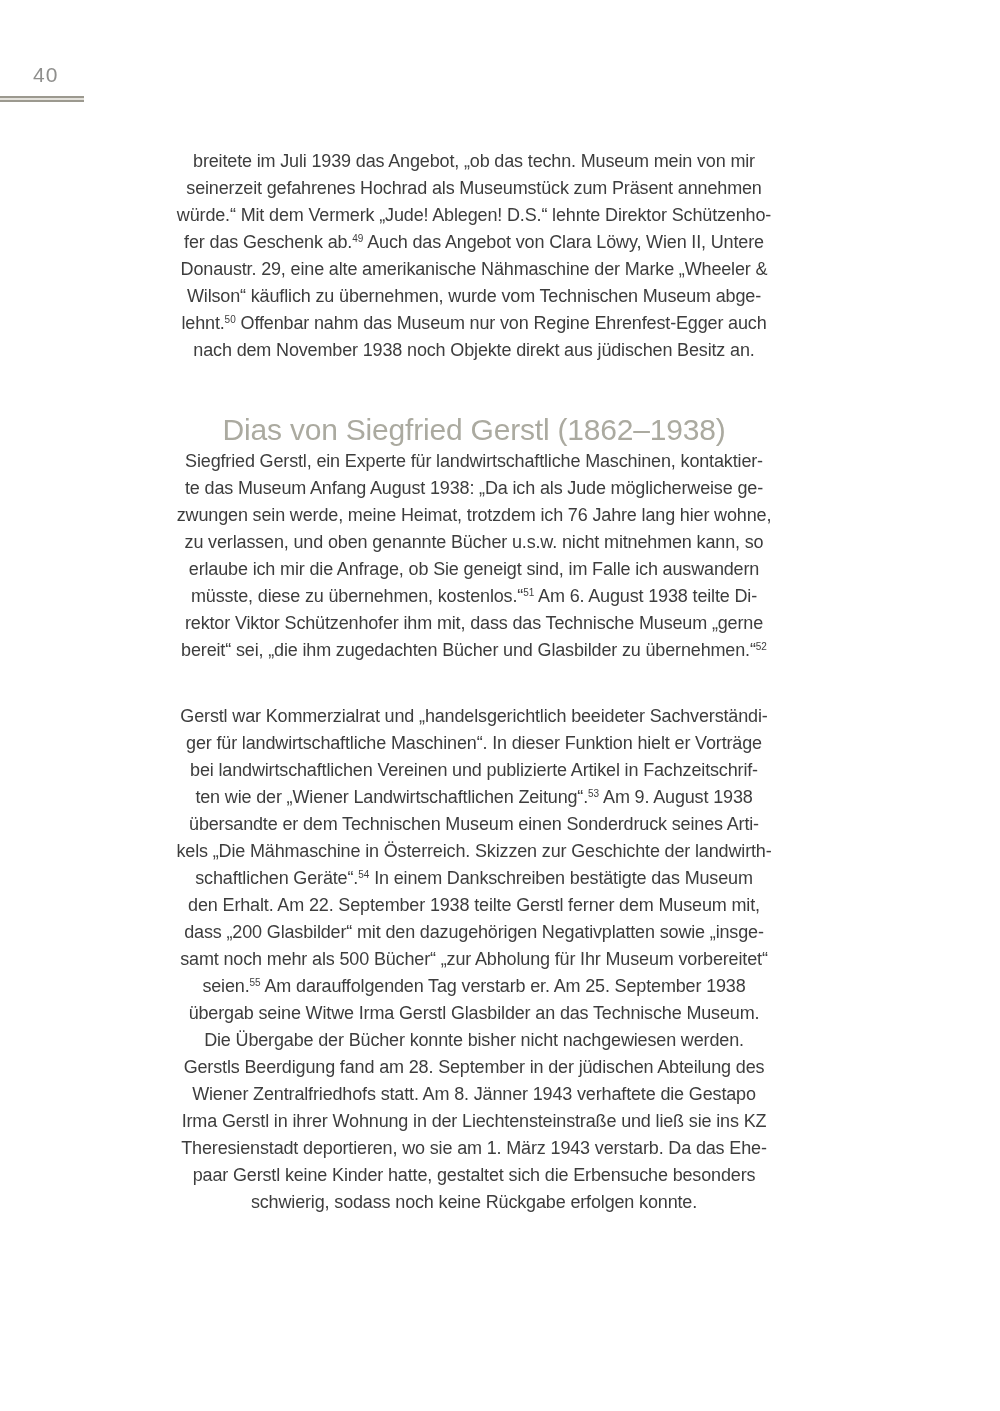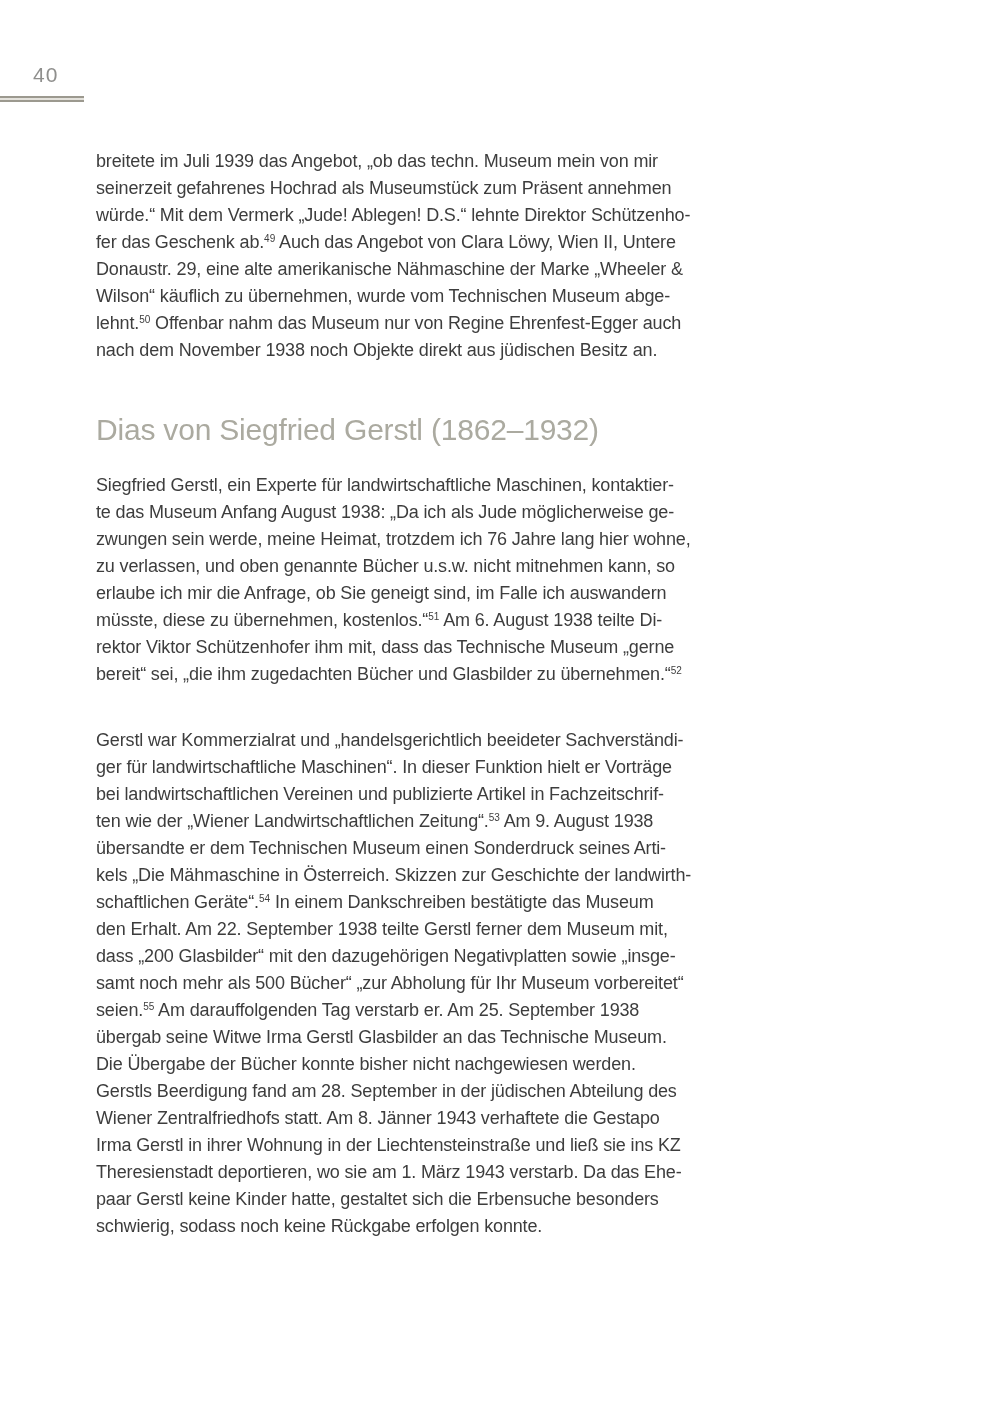--- a/index.html
+++ b/index.html
@@ -30,24 +30,25 @@
     top: 96px;
     width: 84px;
     height: 6px;
     box-sizing: border-box;
     border-top: 2px solid #9c998f;
     border-bottom: 2px solid #9c998f;
     background: #e4e2dc;
   }
   .content {
     position: absolute;
-    left: 96px;
+    left: 124px;
     top: 148px;
     width: 700px;
     color: #3d3d3d;
+    text-align: center;
   }
   .para {
     margin: 0;
     font-size: 18px;
     line-height: 27px;
     letter-spacing: -0.15px;
   }
   .para .line {
     white-space: nowrap;
   }
@@ -59,36 +60,36 @@
   }
   .heading {
     margin: 48px 0 0 0;
     font-size: 30px;
     line-height: 36px;
     font-weight: 300;
     color: #abaaa0;
     letter-spacing: -0.2px;
     white-space: nowrap;
   }
-  .para-2 { margin-top: 24px; }
+  .para-2 { }
   .para-3 { margin-top: 39px; }
 </style>
 </head>
 <body>
 
 <div class="page">
 
   <div class="pagenum">40</div>
 
   <div class="rule"></div>
 
   <main class="content">
 
     <p class="para para-1"><span class="line" style="white-space: pre;">breitete im Juli 1939 das Angebot, „ob das techn. Museum mein von mir</span><br><span class="line" style="white-space: pre;">seinerzeit gefahrenes Hochrad als Museumstück zum Präsent annehmen</span><br><span class="line" style="white-space: pre;">würde.“ Mit dem Vermerk „Jude! Ablegen! D.S.“ lehnte Direktor Schützenho-</span><br><span class="line" style="white-space: pre;">fer das Geschenk ab.<sup>49</sup> Auch das Angebot von Clara Löwy, Wien II, Untere</span><br><span class="line" style="white-space: pre;">Donaustr. 29, eine alte amerikanische Nähmaschine der Marke „Wheeler &amp;</span><br><span class="line" style="white-space: pre;">Wilson“ käuflich zu übernehmen, wurde vom Technischen Museum abge-</span><br><span class="line" style="white-space: pre;">lehnt.<sup>50</sup> Offenbar nahm das Museum nur von Regine Ehrenfest-Egger auch</span><br><span class="line" style="white-space: pre;">nach dem November 1938 noch Objekte direkt aus jüdischen Besitz an.</span><br></p>
 
-    <h2 class="heading">Dias von Siegfried Gerstl (1862–1932)</h2>
+    <h2 class="heading">Dias von Siegfried Gerstl (1862–1938)</h2>
 
     <p class="para para-2"><span class="line" style="white-space: pre;">Siegfried Gerstl, ein Experte für landwirtschaftliche Maschinen, kontaktier-</span><br><span class="line" style="white-space: pre;">te das Museum Anfang August 1938: „Da ich als Jude möglicherweise ge-</span><br><span class="line" style="white-space: pre;">zwungen sein werde, meine Heimat, trotzdem ich 76 Jahre lang hier wohne,</span><br><span class="line" style="white-space: pre;">zu verlassen, und oben genannte Bücher u.s.w. nicht mitnehmen kann, so</span><br><span class="line" style="white-space: pre;">erlaube ich mir die Anfrage, ob Sie geneigt sind, im Falle ich auswandern</span><br><span class="line" style="white-space: pre;">müsste, diese zu übernehmen, kostenlos.“<sup>51</sup> Am 6. August 1938 teilte Di-</span><br><span class="line" style="white-space: pre;">rektor Viktor Schützenhofer ihm mit, dass das Technische Museum „gerne</span><br><span class="line" style="white-space: pre;">bereit“ sei, „die ihm zugedachten Bücher und Glasbilder zu übernehmen.“<sup>52</sup></span><br></p>
 
     <p class="para para-3"><span class="line" style="white-space: pre;">Gerstl war Kommerzialrat und „handelsgerichtlich beeideter Sachverständi-</span><br><span class="line" style="white-space: pre;">ger für landwirtschaftliche Maschinen“. In dieser Funktion hielt er Vorträge</span><br><span class="line" style="white-space: pre;">bei landwirtschaftlichen Vereinen und publizierte Artikel in Fachzeitschrif-</span><br><span class="line" style="white-space: pre;">ten wie der „Wiener Landwirtschaftlichen Zeitung“.<sup>53</sup> Am 9. August 1938</span><br><span class="line" style="white-space: pre;">übersandte er dem Technischen Museum einen Sonderdruck seines Arti-</span><br><span class="line" style="white-space: pre;">kels „Die Mähmaschine in Österreich. Skizzen zur Geschichte der landwirth-</span><br><span class="line" style="white-space: pre;">schaftlichen Geräte“.<sup>54</sup> In einem Dankschreiben bestätigte das Museum</span><br><span class="line" style="white-space: pre;">den Erhalt. Am 22. September 1938 teilte Gerstl ferner dem Museum mit,</span><br><span class="line" style="white-space: pre;">dass „200 Glasbilder“ mit den dazugehörigen Negativplatten sowie „insge-</span><br><span class="line" style="white-space: pre;">samt noch mehr als 500 Bücher“ „zur Abholung für Ihr Museum vorbereitet“</span><br><span class="line" style="white-space: pre;">seien.<sup>55</sup> Am darauffolgenden Tag verstarb er. Am 25. September 1938</span><br><span class="line" style="white-space: pre;">übergab seine Witwe Irma Gerstl Glasbilder an das Technische Museum.</span><br><span class="line" style="white-space: pre;">Die Übergabe der Bücher konnte bisher nicht nachgewiesen werden.</span><br><span class="line" style="white-space: pre;">Gerstls Beerdigung fand am 28. September in der jüdischen Abteilung des</span><br><span class="line" style="white-space: pre;">Wiener Zentralfriedhofs statt. Am 8. Jänner 1943 verhaftete die Gestapo</span><br><span class="line" style="white-space: pre;">Irma Gerstl in ihrer Wohnung in der Liechtensteinstraße und ließ sie ins KZ</span><br><span class="line" style="white-space: pre;">Theresienstadt deportieren, wo sie am 1. März 1943 verstarb. Da das Ehe-</span><br><span class="line" style="white-space: pre;">paar Gerstl keine Kinder hatte, gestaltet sich die Erbensuche besonders</span><br><span class="line" style="white-space: pre;">schwierig, sodass noch keine Rückgabe erfolgen konnte.</span><br></p>
 
   </main>
 </div>
 
 </body></html>

